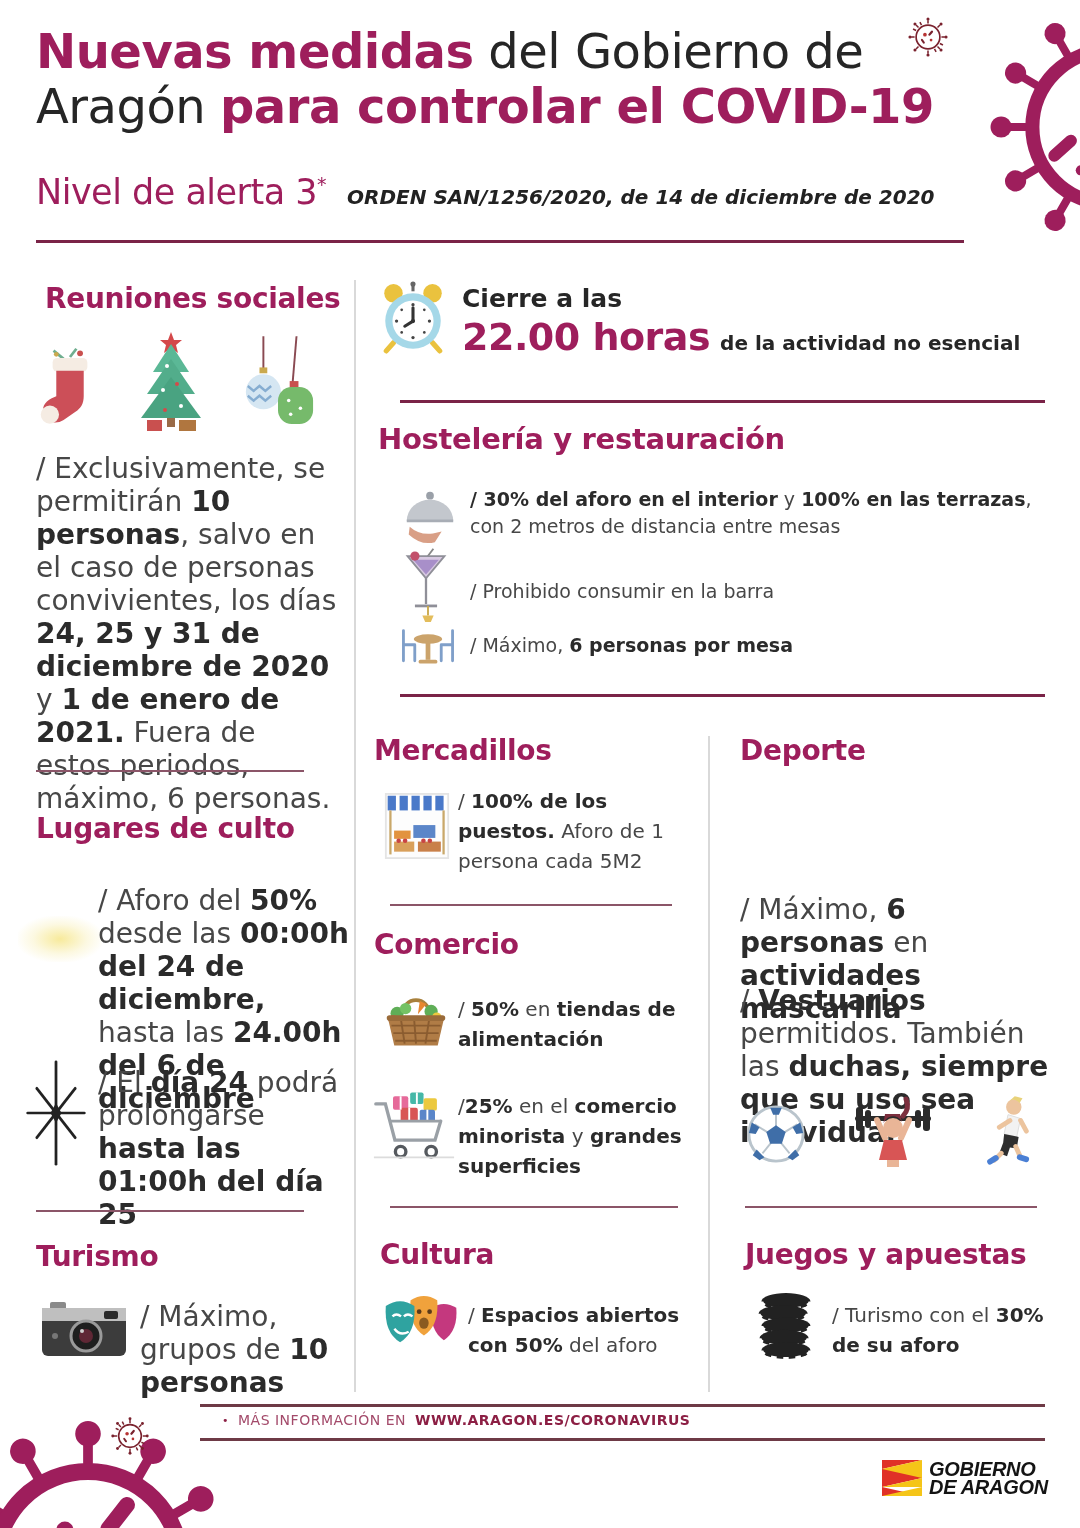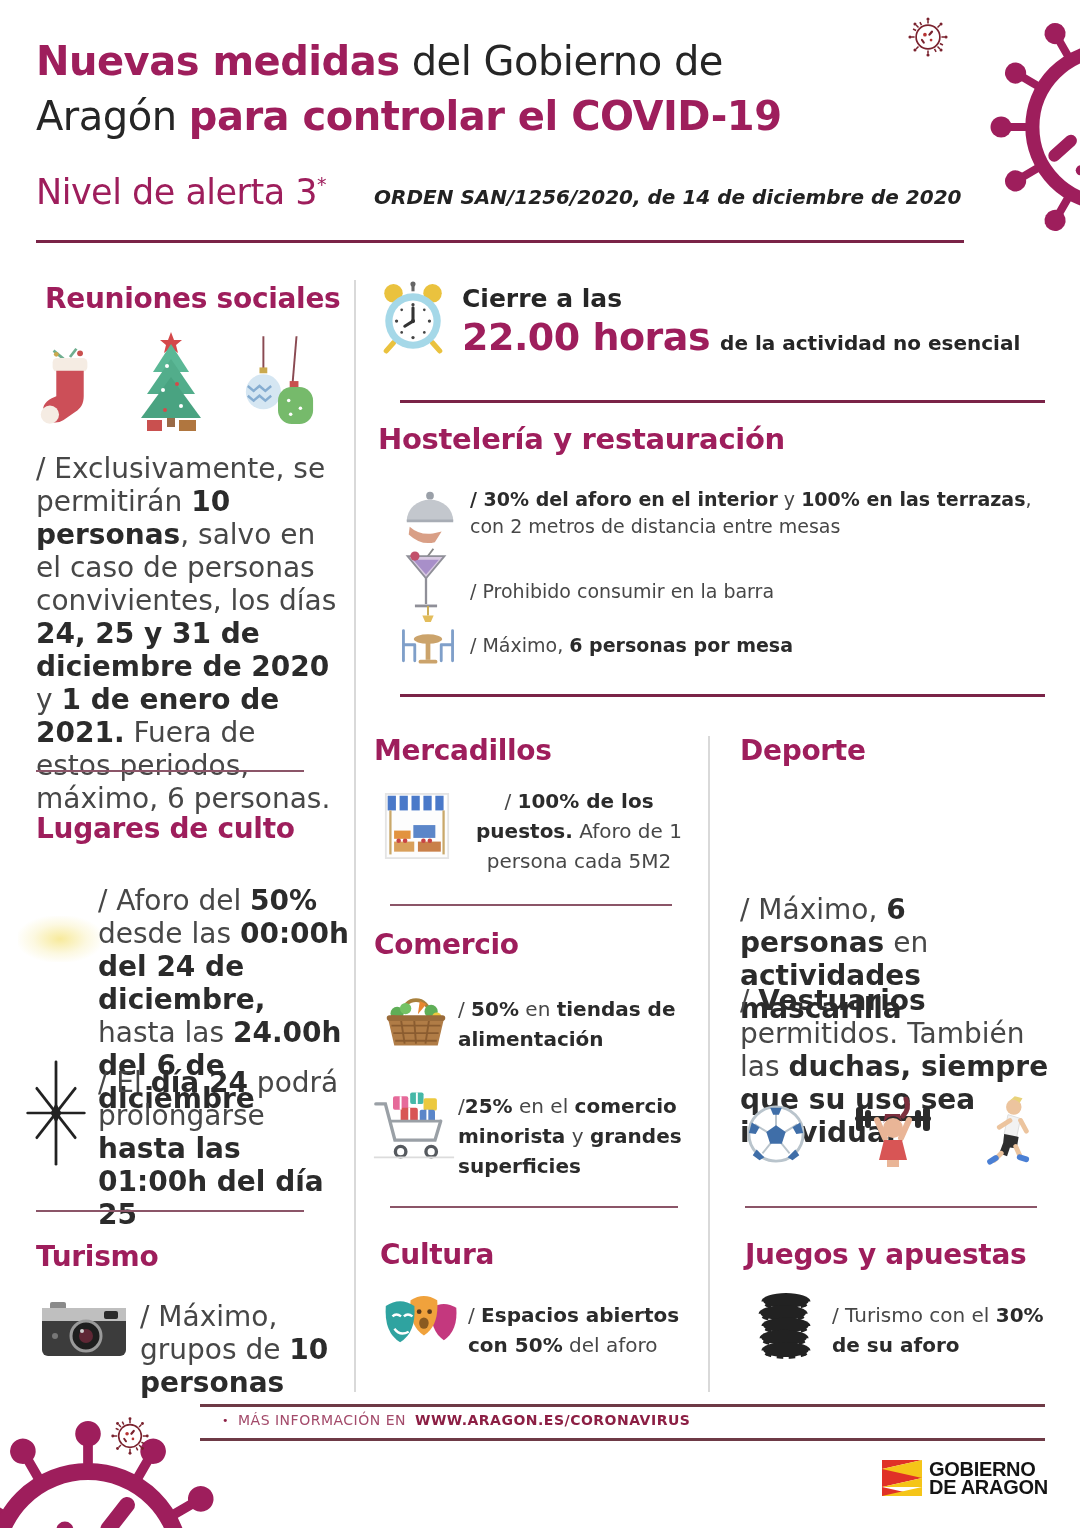--- a/index.html
+++ b/index.html
@@ -17,27 +17,27 @@
   .page{
     position:relative;width:1080px;height:1528px;margin:0 auto;
     background:#ffffff;overflow:hidden;
     font-family:"DejaVu Sans","Liberation Sans",sans-serif;
     color:var(--body);
   }
   .abs{position:absolute;}
   strong{font-weight:700;color:var(--bold);}
 
   
-  .title{left:36px;top:34px;width:900px;font-size:40px;line-height:55px;
+  .title{left:36px;top:24px;width:900px;font-size:48px;line-height:55px;
          font-weight:400;color:var(--ink);letter-spacing:-0.5px;}
   .title strong{color:var(--accent);}
   .alert-row{left:36px;top:172px;width:950px;display:flex;align-items:baseline;}
   .alert{font-size:35px;font-weight:400;color:var(--accent);letter-spacing:-0.5px;}
   .alert sup{font-size:19px;}
-  .order{margin-left:48px;font-size:20px;font-style:italic;font-weight:600;color:#222;}
+  .order{margin-left:21px;font-size:20px;font-style:italic;font-weight:600;color:#222;}
   .header-rule{left:36px;top:240px;width:928px;height:3px;background:var(--rule);}
 
   
   .sec-title{font-size:28px;font-weight:700;color:var(--accent);letter-spacing:-0.3px;}
   .btxt{font-size:28px;line-height:33px;color:var(--body);}
   .stxt{font-size:20px;line-height:30px;color:var(--body);}
   .hdiv{height:2px;background:var(--thin);}
   .hdiv-strong{height:2.5px;background:var(--rule);}
   .vdiv{width:1.5px;background:var(--vline);}
 
@@ -77,21 +77,21 @@
   .host-i1{left:470px;top:486px;width:578px;}
   .cocktail-icon{left:402px;top:546px;}
   .host-i2{left:470px;top:578px;width:560px;}
   .table-icon{left:390px;top:606px;}
   .host-i3{left:470px;top:632px;width:560px;}
   .div-m1{left:400px;top:694px;width:645px;}
 
   
   .merc-title{left:374px;top:734px;}
   .stall-icon{left:384px;top:792px;}
-  .merc-body{left:458px;top:786px;width:242px;text-align:center;}
+  .merc-body{left:458px;top:786px;width:242px;}
   .div-m2{left:390px;top:904px;width:282px;}
   .comercio-title{left:374px;top:928px;}
   .basket-icon{left:382px;top:988px;}
   .comercio-i1{left:458px;top:994px;width:256px;}
   .cart-icon{left:372px;top:1084px;}
   .comercio-i2{left:455px;top:1088px;width:260px;}
   .div-m3{left:390px;top:1206px;width:288px;}
   .cultura-title{left:380px;top:1238px;}
   .masks-icon{left:382px;top:1294px;}
   .cultura-body{left:468px;top:1300px;width:242px;}
@@ -110,21 +110,21 @@
   
   .f-rule1{left:200px;top:1404px;width:845px;}
   .f-rule2{left:200px;top:1438px;width:845px;}
   .f-info{left:222px;top:1412px;width:700px;font-size:14px;letter-spacing:.5px;
           display:flex;align-items:center;gap:9px;}
   .f-bullet{color:var(--linkdark);font-size:11px;}
   .f-prefix{color:var(--linklight);font-weight:500;}
   .f-link{color:var(--linkdark);font-weight:700;text-decoration:none;}
   .logo{left:882px;top:1458px;display:flex;align-items:center;gap:7px;}
   .logo-text{font-family:"Liberation Sans","DejaVu Sans",sans-serif;
-             font-size:20px;line-height:18px;font-weight:800;color:#141414;letter-spacing:-0.3px;}
+             font-size:20px;line-height:18px;font-weight:800;color:#141414;letter-spacing:-0.3px;font-style:italic;}
 
   
   .virus-big-tr{left:988px;top:6px;width:242px;height:242px;color:var(--accent);}
   .virus-small-tr{left:905px;top:14px;width:46px;height:46px;}
   .virus-big-bl{left:-58px;top:1418px;width:292px;height:292px;color:var(--accent);}
   .virus-small-bl{left:108px;top:1414px;width:44px;height:44px;}
 </style>
 </head>
 <body>
 

